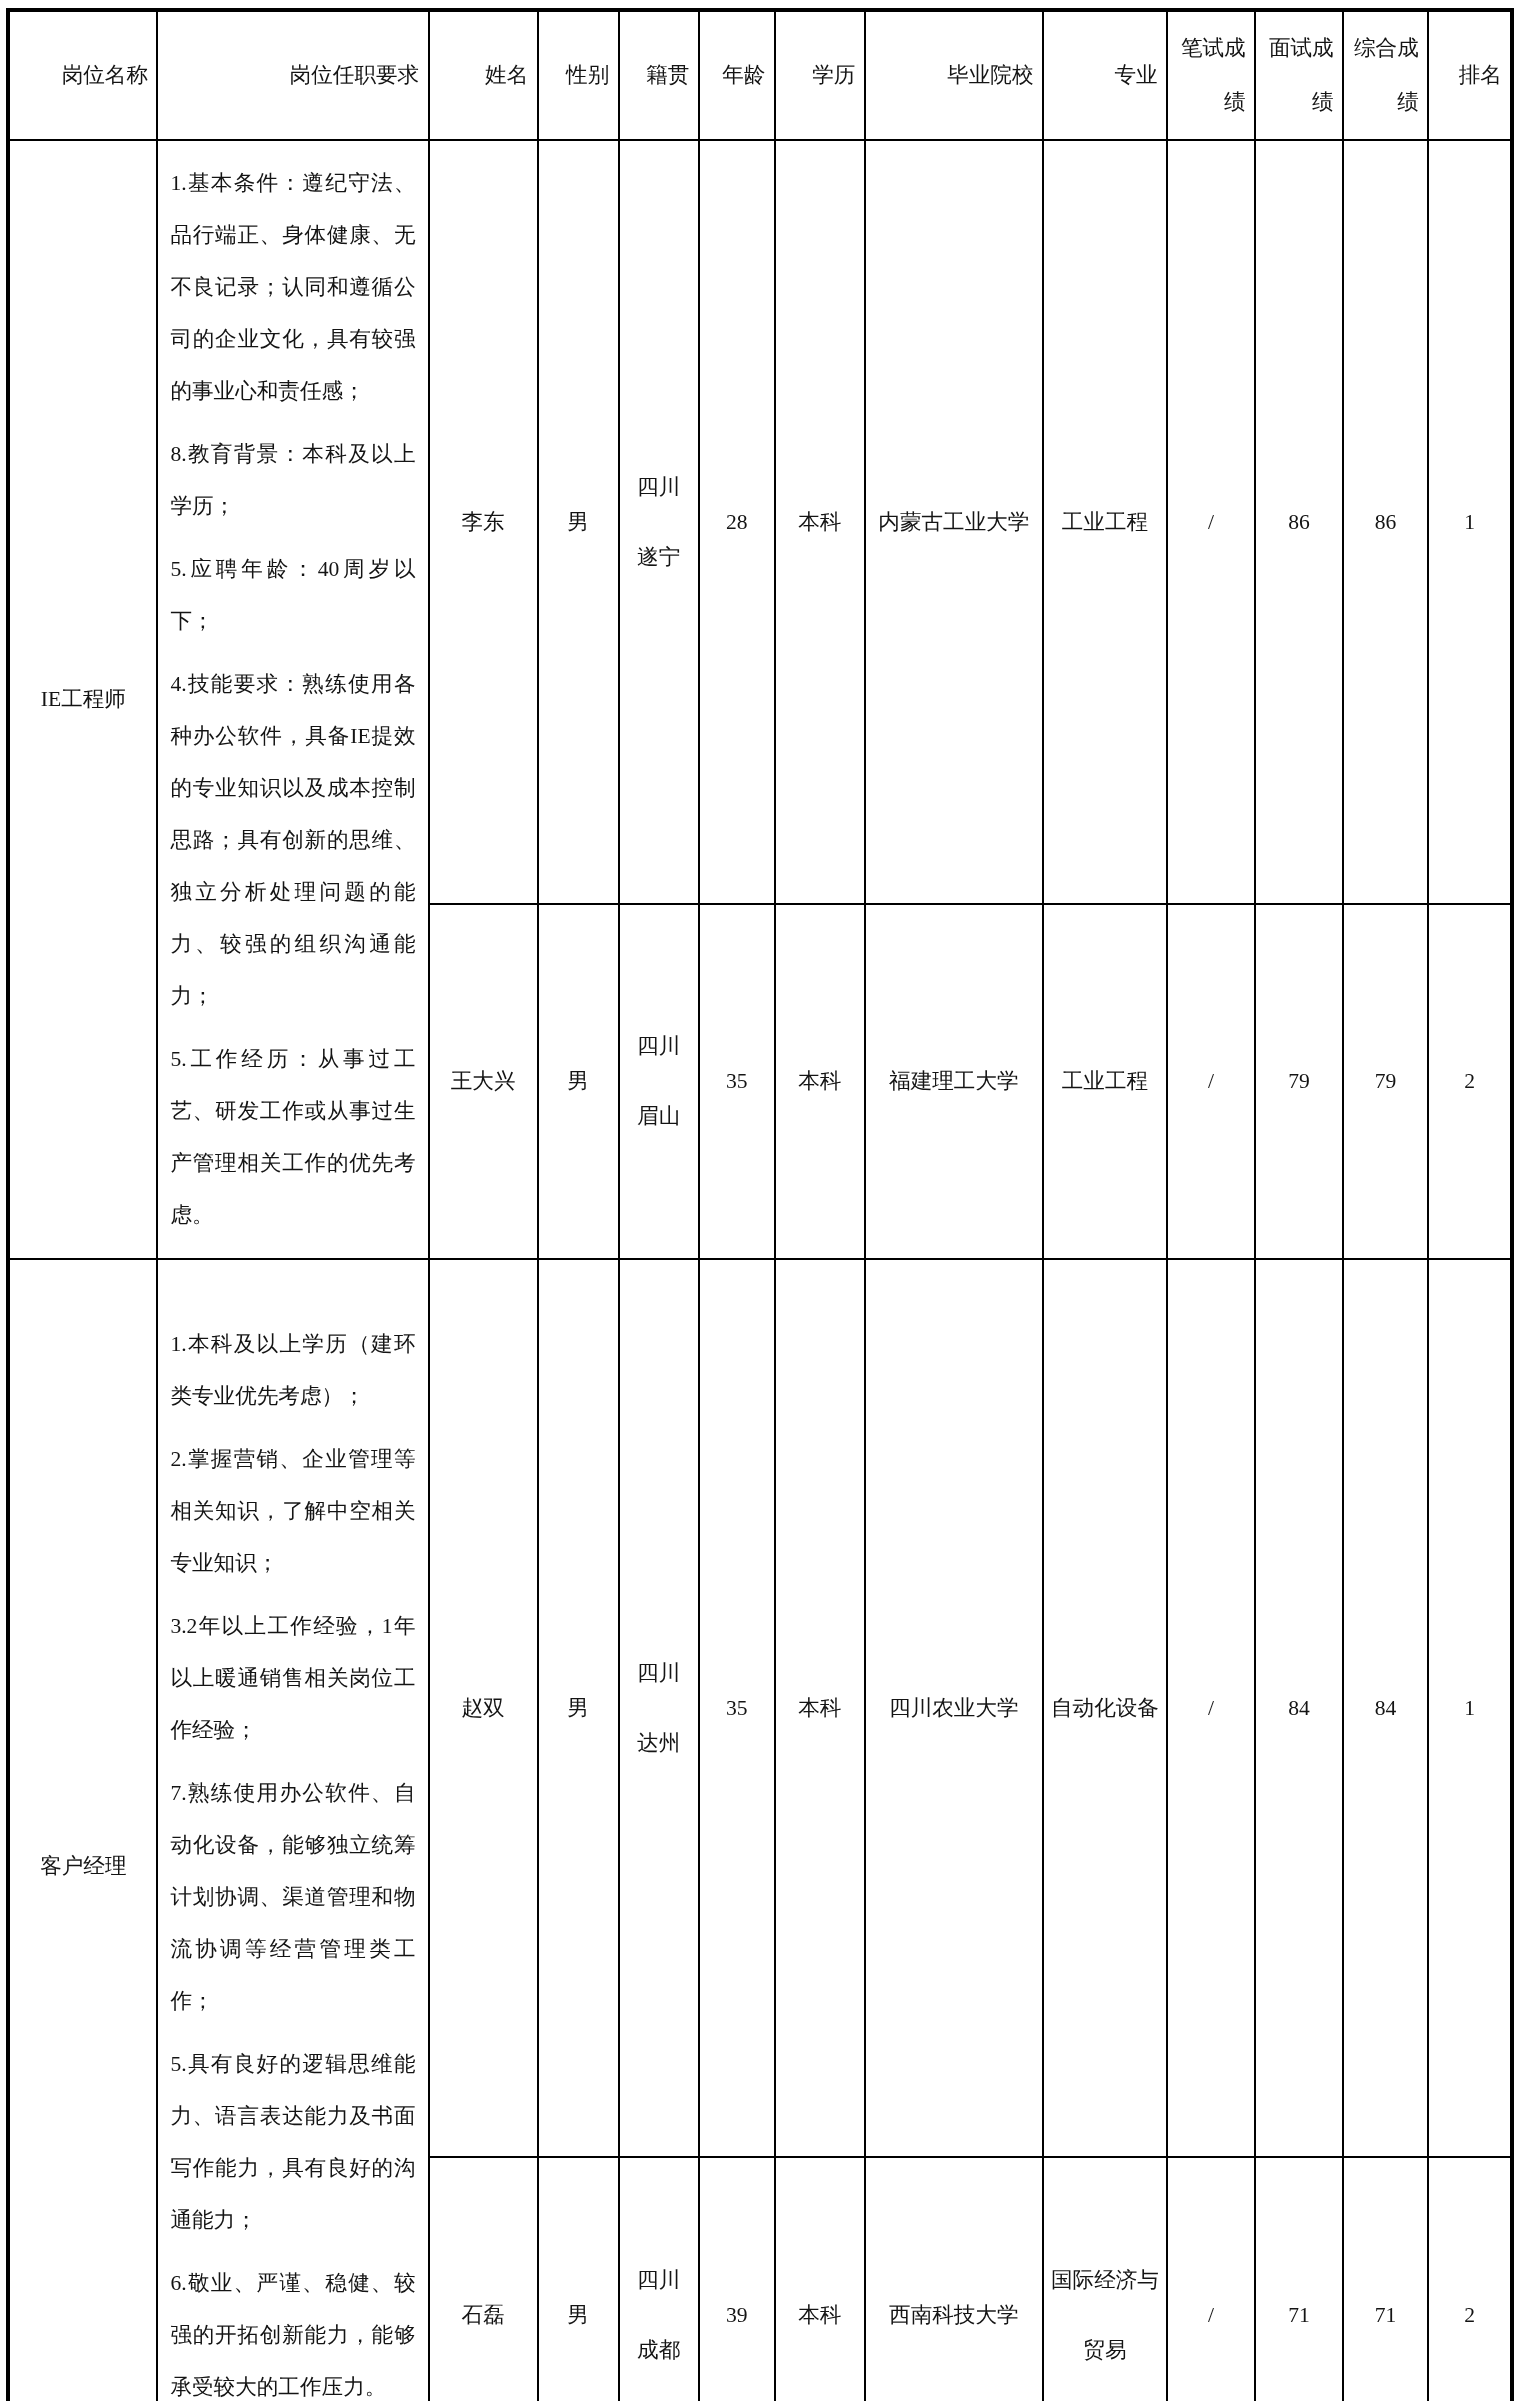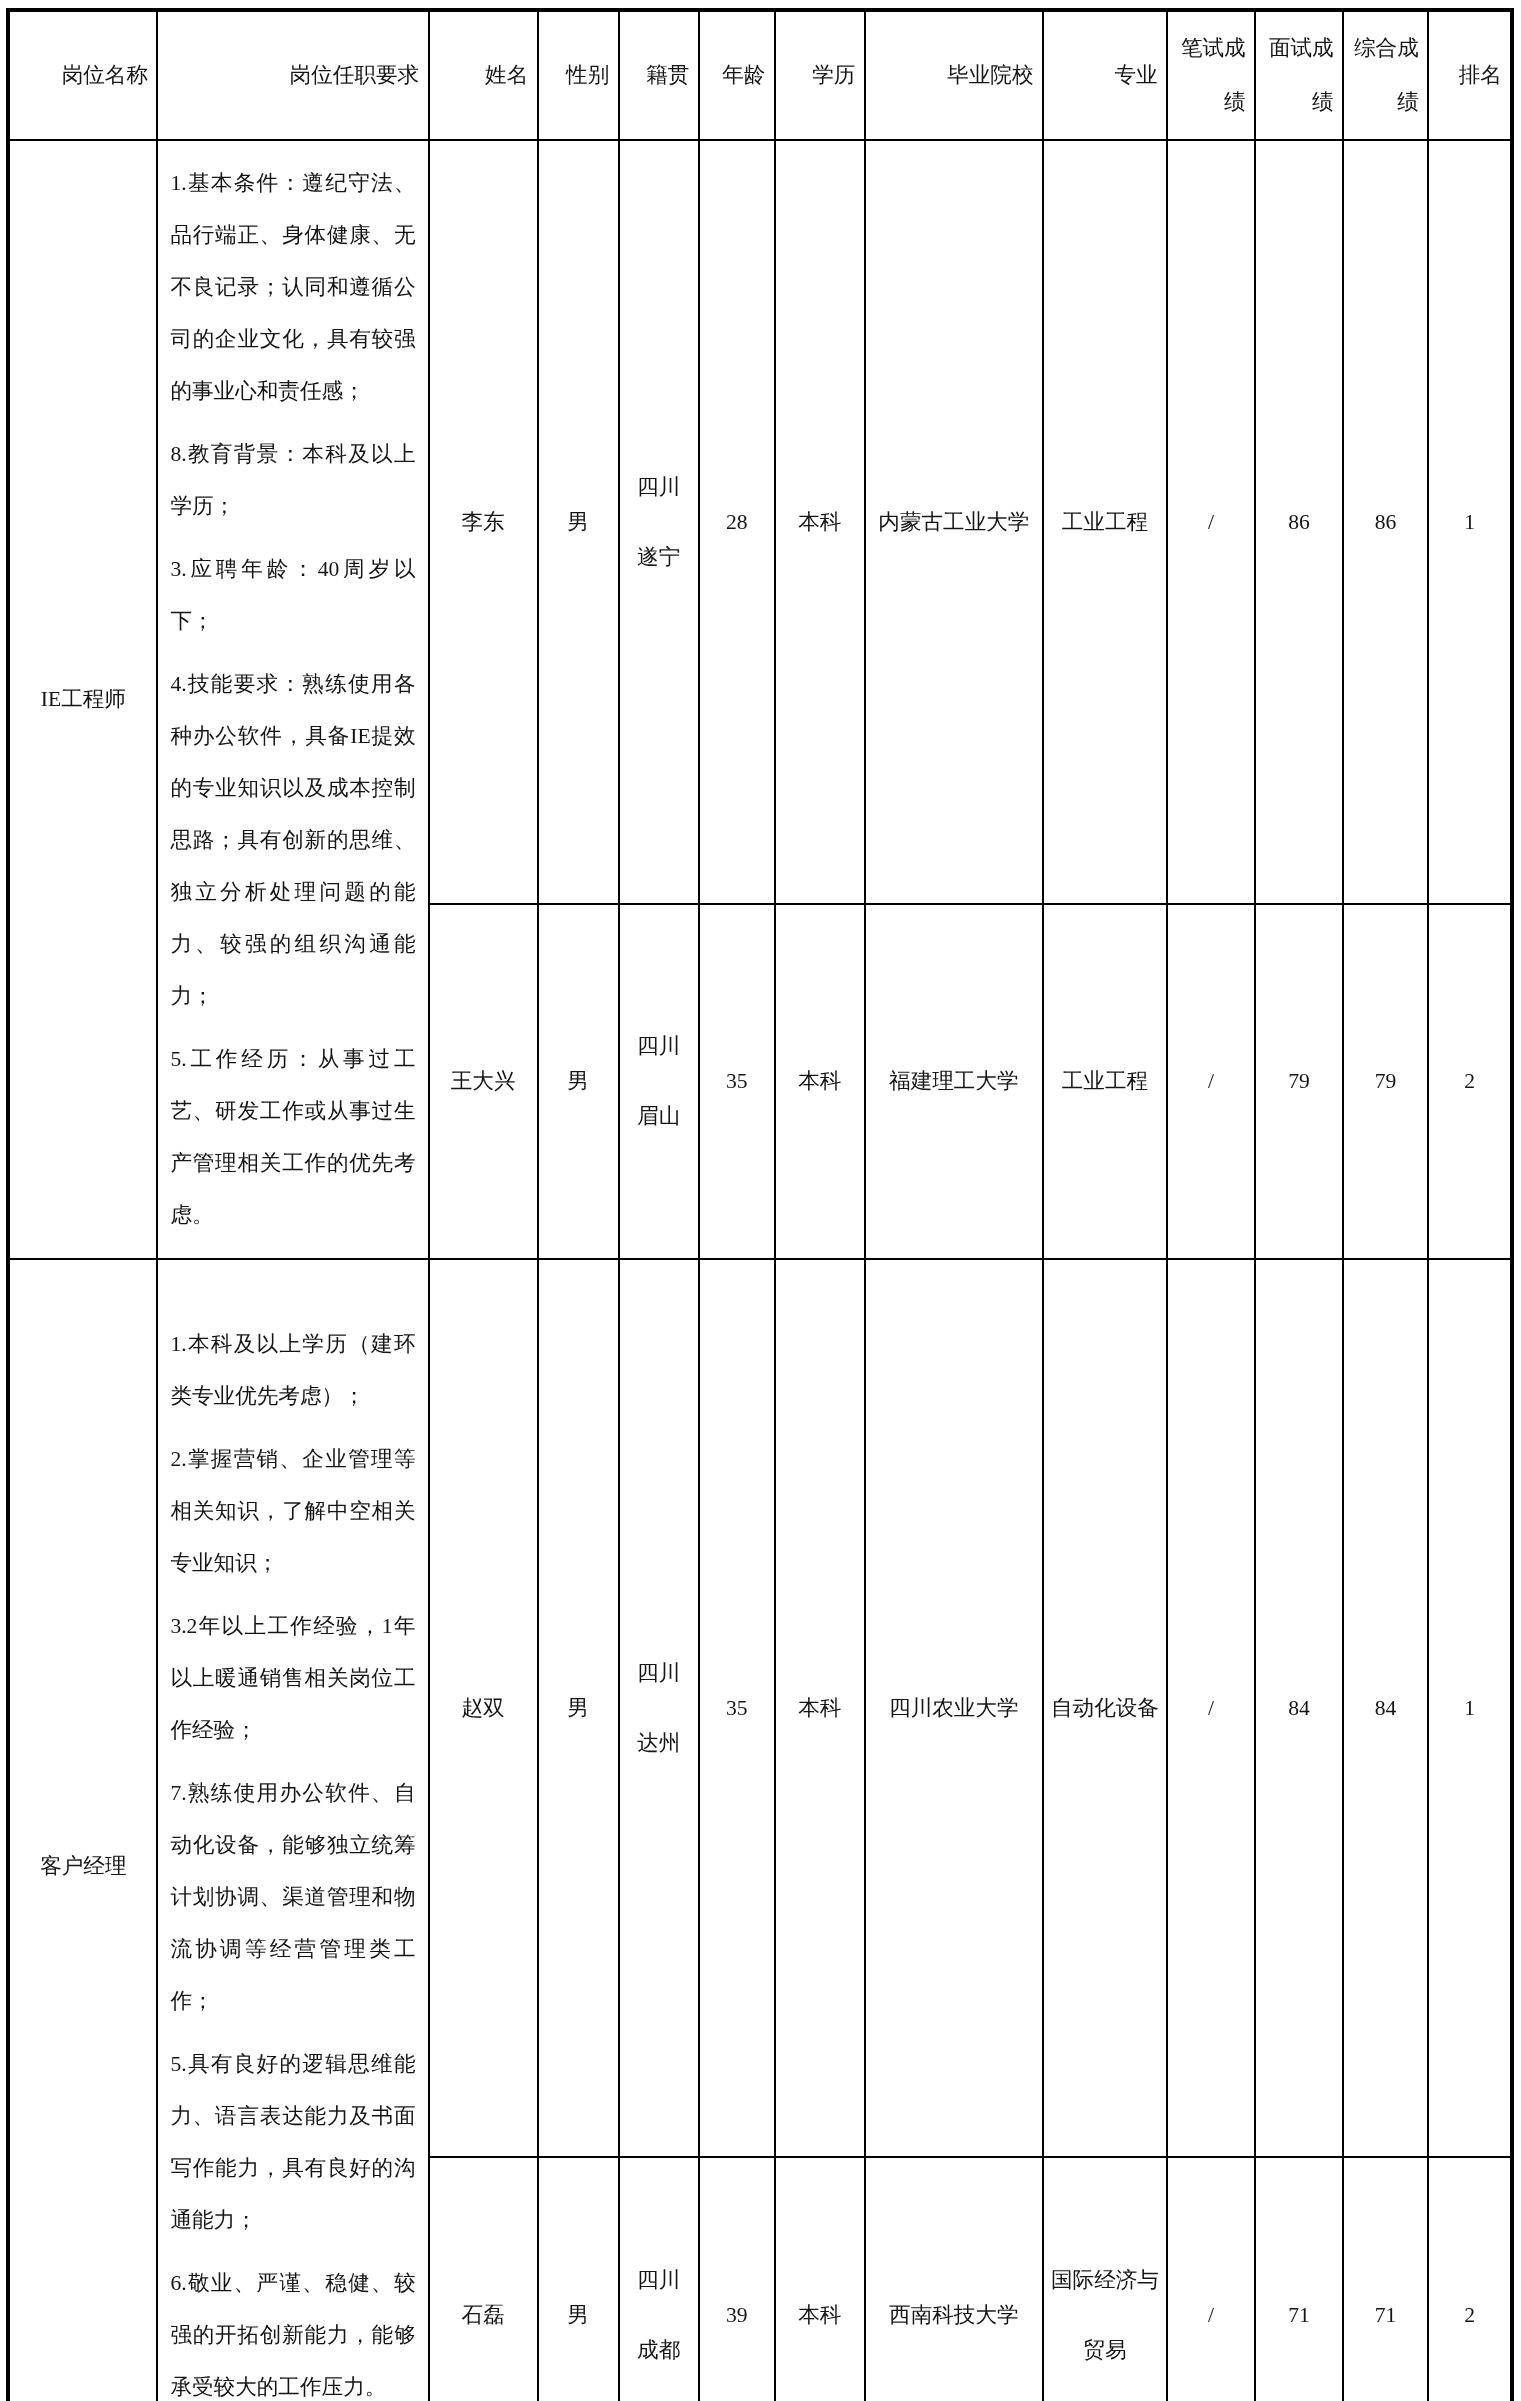--- a/index.html
+++ b/index.html
@@ -71,21 +71,21 @@
         <th>综合成绩</th>
         <th>排名</th>
       </tr>
     </thead>
     <tbody>
       <tr class="r-c1">
         <td rowspan="2">IE工程师</td>
         <td rowspan="2" class="req">
           <p>1.基本条件：遵纪守法、品行端正、身体健康、无不良记录；认同和遵循公司的企业文化，具有较强的事业心和责任感；</p>
           <p>8.教育背景：本科及以上学历；</p>
-          <p>3.应聘年龄：40周岁以下；</p>
+          <p>5.应聘年龄：40周岁以下；</p>
           <p>4.技能要求：熟练使用各种办公软件，具备IE提效的专业知识以及成本控制思路；具有创新的思维、独立分析处理问题的能力、较强的组织沟通能力；</p>
           <p>5.工作经历：从事过工艺、研发工作或从事过生产管理相关工作的优先考虑。</p>
         </td>
         <td>李东</td>
         <td>男</td>
         <td>
           <span class="line">四川</span>
           <span class="line">遂宁</span>
         </td>
         <td>28</td>

